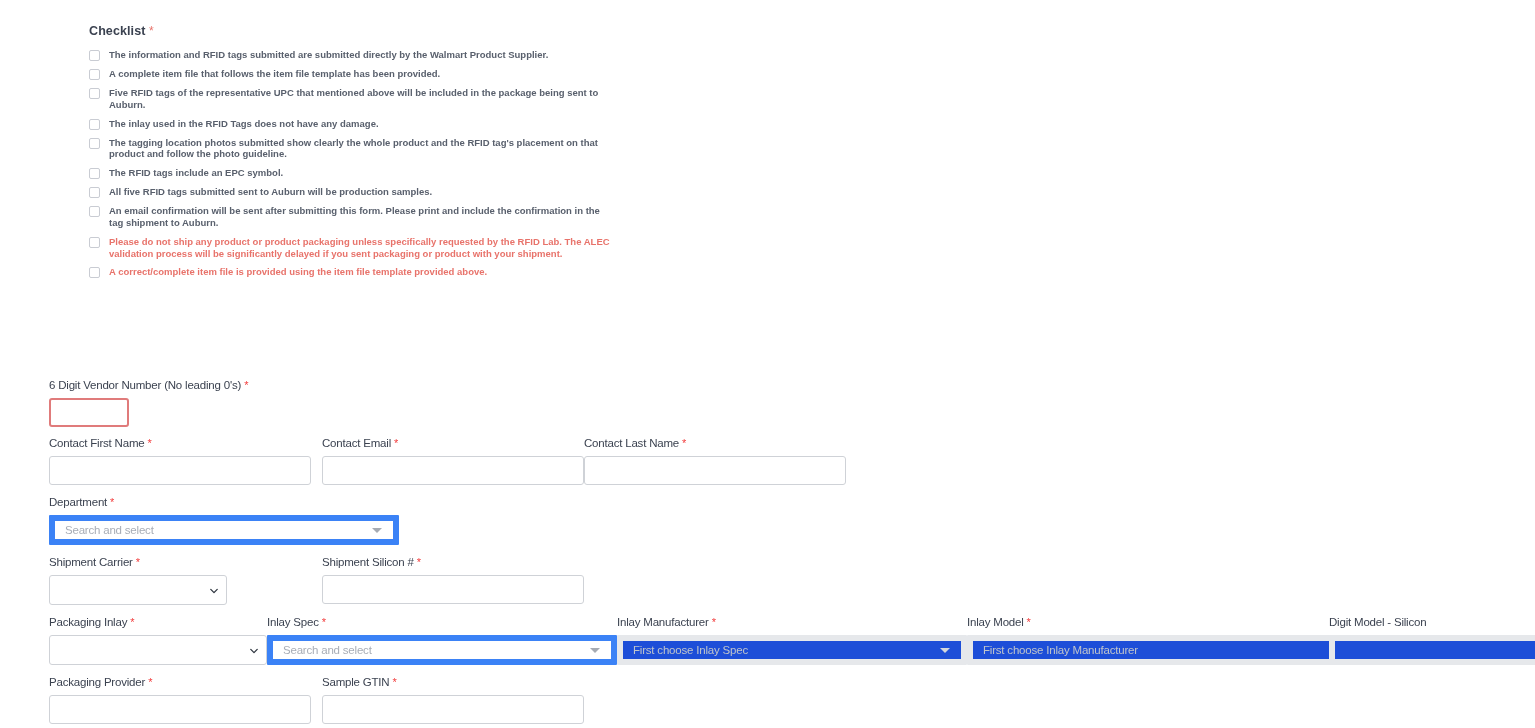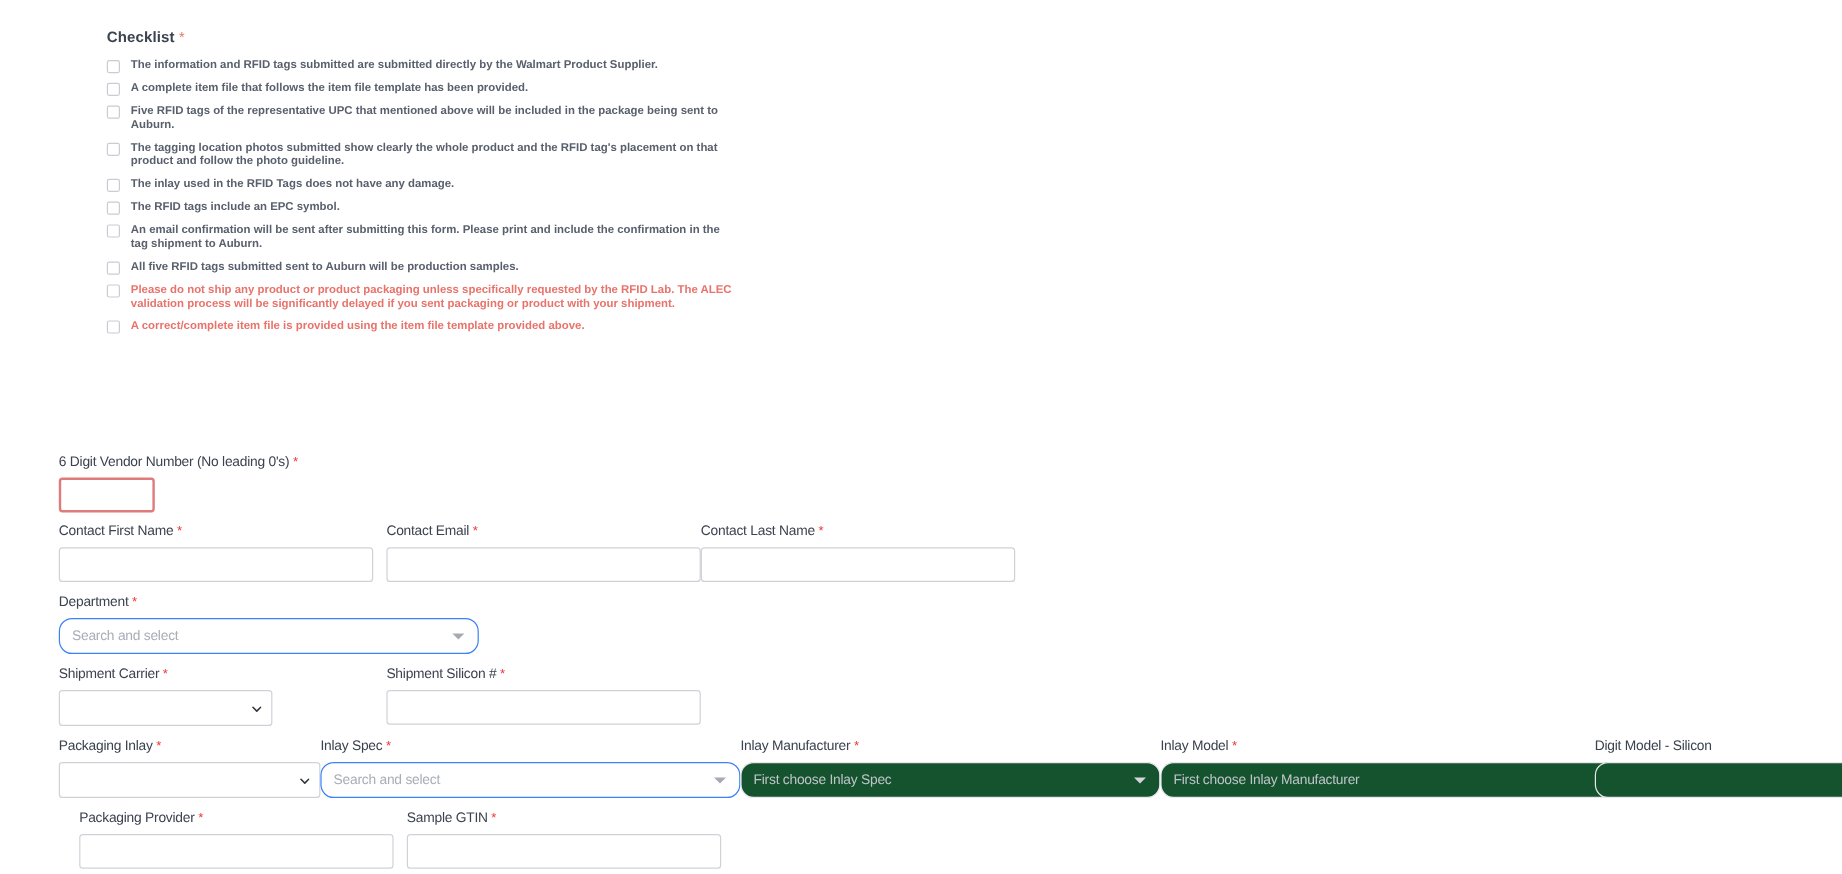--- a/index.html
+++ b/index.html
@@ -141,22 +141,22 @@
     top: 50%;
     margin-top: -3px;
     width: 8px;
     height: 8px;
     pointer-events: none;
   }
 
   .search-select {
     box-sizing: border-box;
     height: 30px;
-    border: 1px solid #3b82f6;
-    border-radius: 11px;
+    border: 6px solid #3b82f6;
+    border-radius: 1px;
     background: #fff;
     display: flex;
     align-items: center;
     padding: 0 10px;
     position: relative;
   }
   .search-select .ph {
     font-family: "Liberation Sans", sans-serif;
     font-size: 11.5px;
     color: #a8adb6;
@@ -166,21 +166,21 @@
     position: absolute;
     right: 11px;
     top: 50%;
     margin-top: -2px;
     width: 0; height: 0;
     border-left: 5px solid transparent;
     border-right: 5px solid transparent;
     border-top: 5px solid #a6abb3;
   }
   .search-select.disabled {
-    background: #14532d;
+    background: #1d4ed8;
     border-color: #e6e8eb;
   }
   .search-select.disabled .ph { color: #bfc4cb; }
   .search-select.disabled .tri { border-top-color: #d3d7dc; }
 </style>
 </head>
 <body>
 
 <div class="page">
 
@@ -200,41 +200,41 @@
       <div class="check-label">A complete item file that follows the item file template has been provided.</div>
     </div>
 
     <div class="check-row">
       <div class="check-box"></div>
       <div class="check-label">Five RFID tags of the representative UPC that mentioned above will be included in the package being sent to Auburn.</div>
     </div>
 
     <div class="check-row">
       <div class="check-box"></div>
+      <div class="check-label">The inlay used in the RFID Tags does not have any damage.</div>
+    </div>
+
+    <div class="check-row">
+      <div class="check-box"></div>
       <div class="check-label">The tagging location photos submitted show clearly the whole product and the RFID tag's placement on that product and follow the photo guideline.</div>
     </div>
 
     <div class="check-row">
       <div class="check-box"></div>
-      <div class="check-label">The inlay used in the RFID Tags does not have any damage.</div>
-    </div>
-
-    <div class="check-row">
-      <div class="check-box"></div>
       <div class="check-label">The RFID tags include an EPC symbol.</div>
     </div>
 
     <div class="check-row">
       <div class="check-box"></div>
+      <div class="check-label">All five RFID tags submitted sent to Auburn will be production samples.</div>
+    </div>
+
+    <div class="check-row">
+      <div class="check-box"></div>
       <div class="check-label">An email confirmation will be sent after submitting this form. Please print and include the confirmation in the tag shipment to Auburn.</div>
-    </div>
-
-    <div class="check-row">
-      <div class="check-box"></div>
-      <div class="check-label">All five RFID tags submitted sent to Auburn will be production samples.</div>
     </div>
 
     <div class="check-row">
       <div class="check-box"></div>
       <div class="check-label warn">Please do not ship any product or product packaging unless specifically requested by the RFID Lab. The ALEC validation process will be significantly delayed if you sent packaging or product with your shipment.</div>
     </div>
 
     <div class="check-row">
       <div class="check-box"></div>
       <div class="check-label warn">A correct/complete item file is provided using the item file template provided above.</div>
@@ -371,21 +371,21 @@
           <span>Digit Model - Silicon</span>
         </div>
         <div class="search-select disabled" style="width:350px;">
           <span class="ph"></span>
 
         </div>
       </div>
     </div>
 
     <div class="row">
-      <div class="col" style="width:273px;margin-left:17px;">
+      <div class="col" style="width:273px;">
         <div class="field-label">
           <span>Packaging Provider</span>
           <span class="star">*</span>
         </div>
         <input class="txt-input" style="width: 262px;" type="text" value="" placeholder="">
       </div>
 
       <div class="col">
         <div class="field-label">
           <span>Sample GTIN</span>

